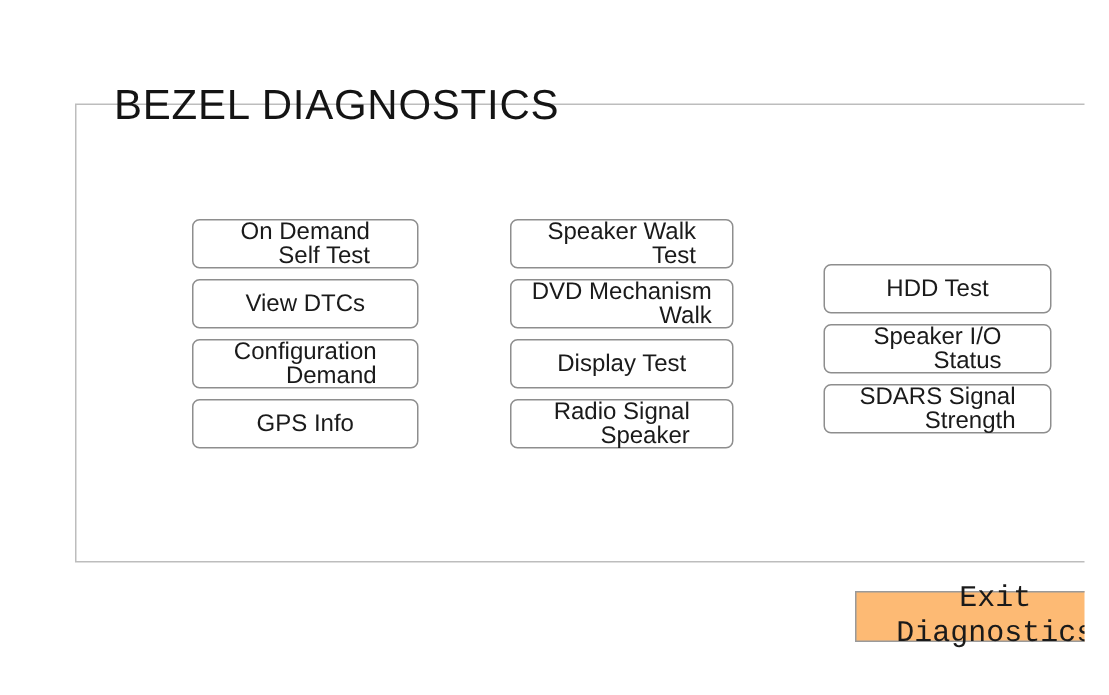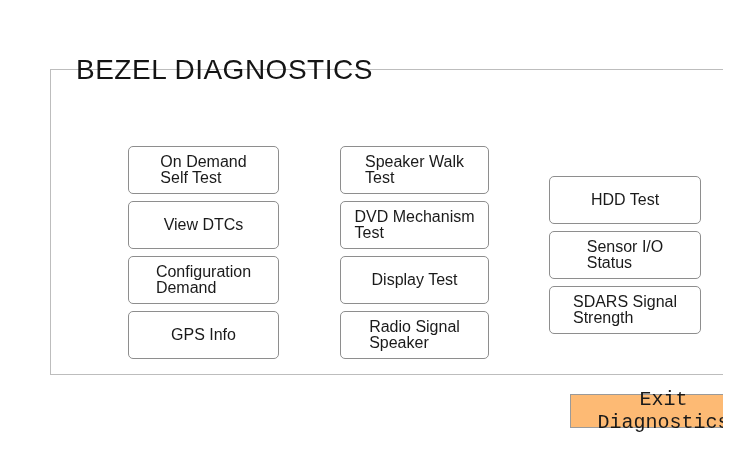--- a/index.html
+++ b/index.html
@@ -42,30 +42,30 @@
     flex-direction: column;
     z-index: 3;
   }
   .col1 { left: 80px;  top: 98px;  width: 183px; }
   .col2 { left: 292px; top: 98px;  width: 181px; }
   .col3 { left: 501px; top: 128px; width: 184px; }
   .menu-btn {
     display: flex;
     align-items: center;
     justify-content: center;
-    height: 48px;
+    height: 33px;
     margin-bottom: 7px;
     background: #ffffff;
     border: 1px solid #8e8e8e;
     border-radius: 5px;
     font-family: "Liberation Sans", sans-serif;
     font-size: 16px;
     line-height: 16px;
     color: #1a1a1a;
-    text-align: left;
+    text-align: right;
     white-space: pre-line;
     cursor: pointer;
     padding: 0 2px;
   }
   .exit-btn {
     position: absolute;
     left: 538px;
     top: 362px;
     width: 187px;
     height: 31px;
@@ -106,29 +106,29 @@
     <button class="menu-btn">View DTCs</button>
     <button class="menu-btn">Configuration
 Demand</button>
     <button class="menu-btn">GPS Info</button>
   </div>
 
   <div class="btn-column col2">
     <button class="menu-btn">Speaker Walk
 Test</button>
     <button class="menu-btn">DVD Mechanism
-Test</button>
+Walk</button>
     <button class="menu-btn">Display Test</button>
     <button class="menu-btn">Radio Signal
 Speaker</button>
   </div>
 
   <div class="btn-column col3">
     <button class="menu-btn">HDD Test</button>
-    <button class="menu-btn">Sensor I/O
+    <button class="menu-btn">Speaker I/O
 Status</button>
     <button class="menu-btn">SDARS Signal
 Strength</button>
   </div>
 
   <button class="exit-btn">Exit Diagnostics</button>
 
   <div class="figure-label">N0090135</div>
 
 </div>

